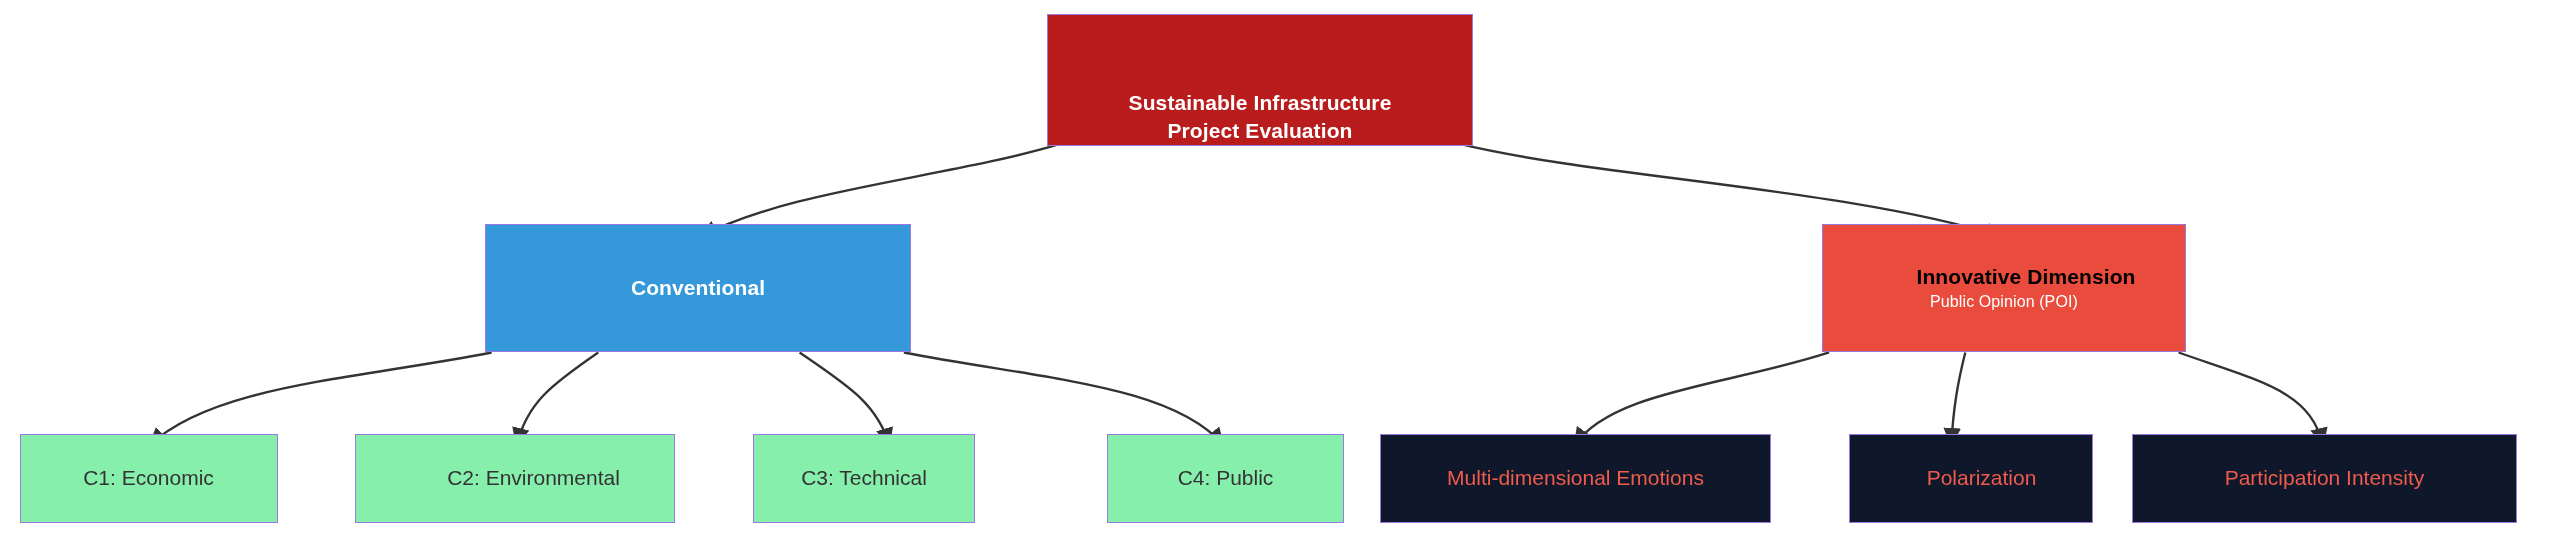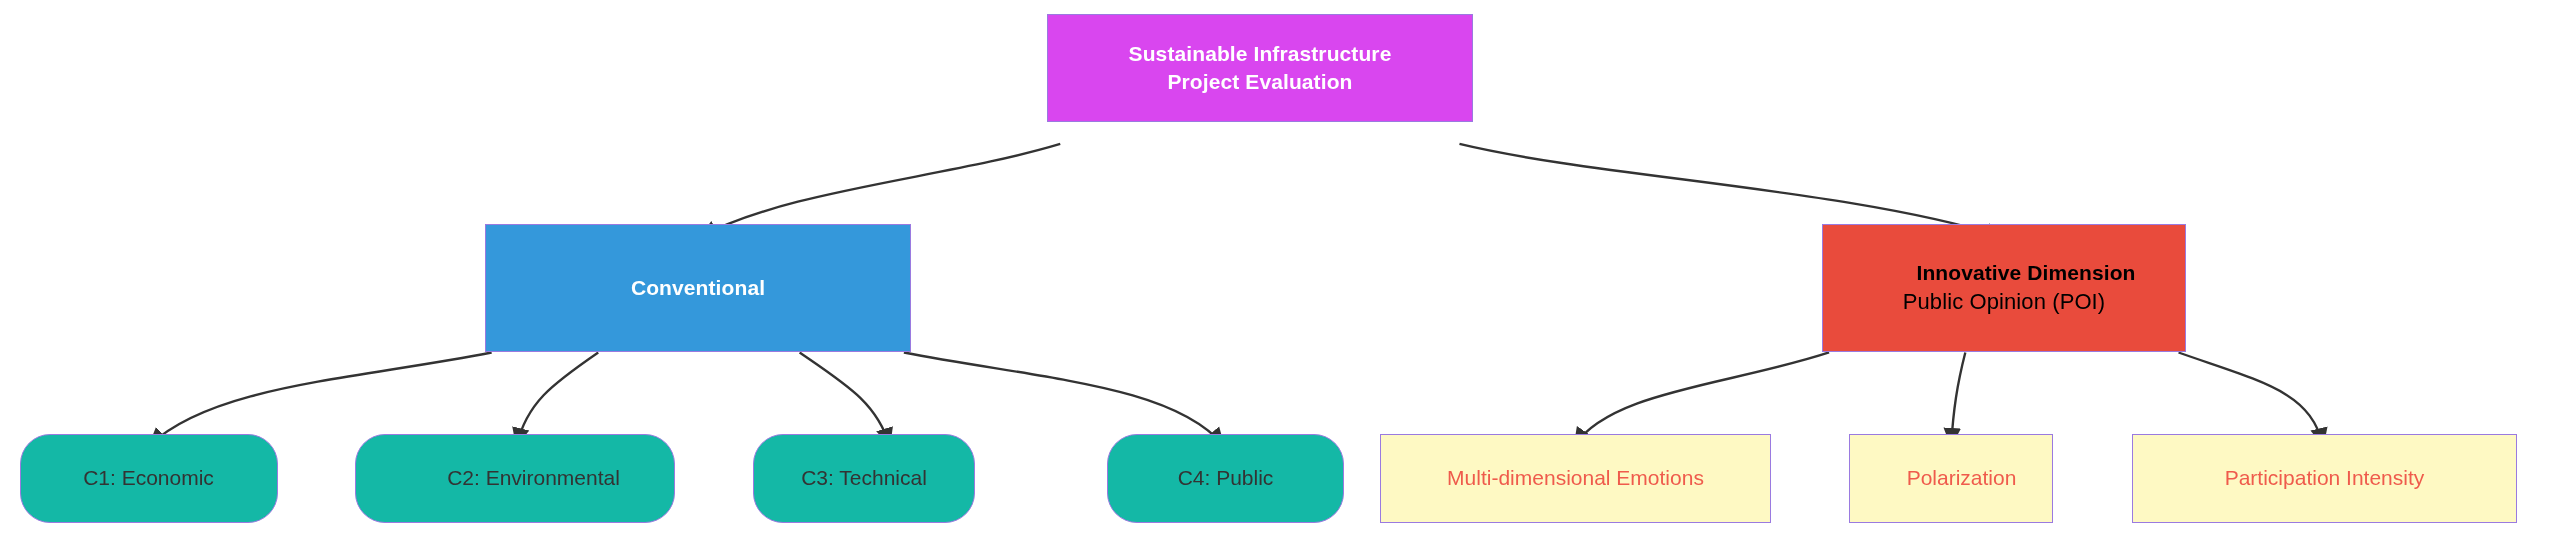--- a/index.html
+++ b/index.html
@@ -34,22 +34,23 @@
     align-items: center;
     justify-content: center;
     text-align: center;
     line-height: 1.34;
   }
   .node-line { display: block; white-space: nowrap; }
 
   
   #node-root {
     left: 1047px; top: 14.2px;
-    width: 426px; height: 108px;
-    background: #d946ef;
+    width: 426px; height: 132px;
+    background: #b91c1c;
+    justify-content: flex-end;
   }
   #node-root .node-line {
     color: #ffffff;
     font-weight: bold;
     font-size: 21px;
     letter-spacing: 0.1px;
   }
 
   
   #node-conventional {
@@ -70,55 +71,54 @@
     background: #e94b3c;
   }
   #node-innovative .node-title {
     color: #000000;
     font-weight: bold;
     font-size: 21px;
     letter-spacing: 0.1px;
     margin-left: 44px;
   }
   #node-innovative .node-subtitle {
-    color: #000000;
+    color: #ffffff;
     font-weight: normal;
-    font-size: 22px;
+    font-size: 16px;
     letter-spacing: 0.1px;
   }
 
   
   .leaf {
     top: 434px;
     height: 89px;
   }
   .leaf-gray {
-    background: #14b8a6;
-    border-radius: 30px;
+    background: #86efac;
   }
   .leaf-gray .node-line {
     color: #333333;
     font-weight: normal;
     font-size: 21px;
   }
   .leaf-pink {
-    background: #fef9c3;
+    background: #0f172a;
   }
   .leaf-pink .node-line {
     color: #ef5b4c;
     font-weight: normal;
     font-size: 21px;
   }
 
   #leaf-c1 { left: 19.5px;   width: 258px; }
   #leaf-c2 { left: 355px;  width: 320px; padding-left: 37px; }
   #leaf-c3 { left: 753px; width: 222px; }
   #leaf-c4 { left: 1107px; width: 237px; }
   #leaf-emotions      { left: 1380px; width: 391px; }
-  #leaf-polarization  { left: 1849px; width: 204px; padding-left: 21px; }
+  #leaf-polarization  { left: 1849px; width: 244px; padding-left: 21px; }
   #leaf-participation { left: 2132px; width: 385px; }
 </style>
 </head>
 <body>
 
 <div id="diagram-canvas">
 
   <svg id="edge-layer" viewBox="0 0 4349 925" preserveAspectRatio="none">
     <defs>
       <marker id="arrowhead" markerWidth="9" markerHeight="9" refX="7.4" refY="4.2" orient="auto" markerUnits="strokeWidth">

